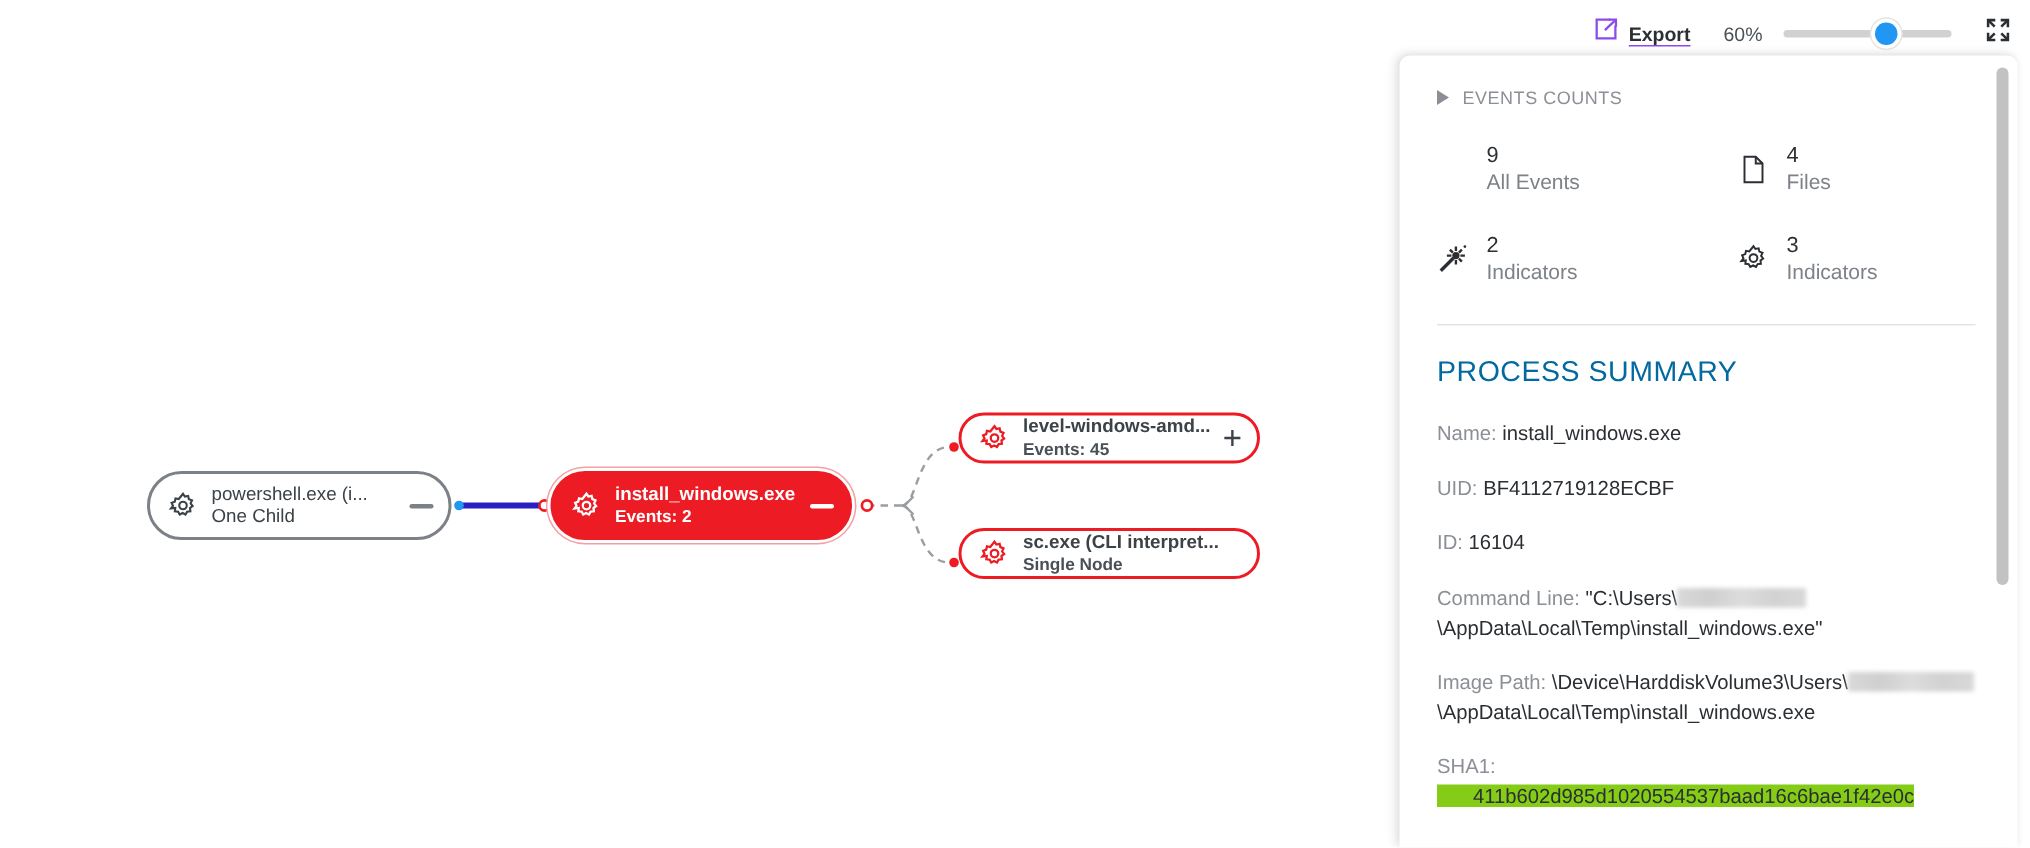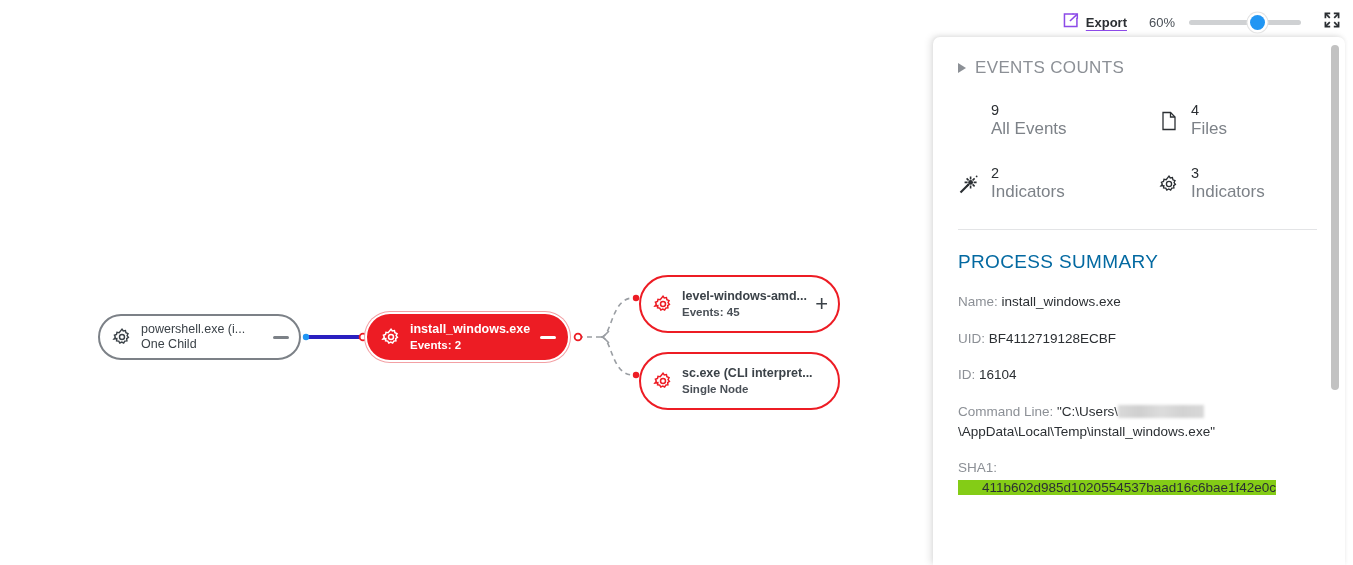--- a/index.html
+++ b/index.html
@@ -42,21 +42,21 @@
     left:367px; top:314px; width:201px; height:46px;
     background:#ED1C24; border:2px solid #ED1C24;
     box-shadow: 0 0 0 2px #fff, 0 0 0 3px #f3a0a4;
   }
   #node-install .node-title { color:#ffffff; }
   #node-install .node-sub   { color:#ffffff; font-weight:bold; }
   #node-install .node-text { flex:1; }
 
   
   .node-child {
-    width:201px; height:58px;
+    width:201px; height:34px;
     background:#ffffff; border:2px solid #ED1C24;
   }
   .node-child .node-title { color:#3b4248; font-weight:bold; font-size:12.5px; }
   .node-child .node-sub   { color:#4a5057; font-weight:bold; font-size:11.5px; }
   .node-child .node-text { flex:1; }
   #node-level { left:639px; top:275px; }
   #node-sc    { left:639px; top:352px; }
 
   
   .collapse-dash {
@@ -74,34 +74,34 @@
     position:absolute; left:933px; top:37px; width:412px; height:528px;
     background:#ffffff;
     border-top-left-radius:7px; border-top-right-radius:7px;
     box-shadow: -3px -1px 7px rgba(0,0,0,0.10), 0 -1px 4px rgba(0,0,0,0.06);
     overflow:hidden;
   }
   #panel-inner { position:absolute; left:0; top:0; width:412px; height:528px; padding:21px 28px 0 25px; }
 
   .section-head {
     display:flex; align-items:center; gap:9px;
-    font-size:17px; color:#8c9096; letter-spacing:0.35px;
+    font-size:12px; color:#8c9096; letter-spacing:0.35px;
     margin-bottom:24px;
   }
   .tri {
     width:0;height:0;border-left:8px solid #8c9096;
     border-top:5.5px solid transparent;border-bottom:5.5px solid transparent;
   }
 
   .counts-grid { display:grid; grid-template-columns:200px 1fr; row-gap:26px; }
   .count-cell { display:flex; align-items:center; gap:11px; }
   .count-ico { width:22px; flex:0 0 22px; display:flex; align-items:center; justify-content:center; }
   .count-txt { display:flex; flex-direction:column; line-height:1.18; }
   .count-num { font-size:14.5px; color:#2b2f33; font-weight:normal; }
-  .count-lab { font-size:17px; color:#7d8288;text-align:center; }
+  .count-lab { font-size:14px; color:#7d8288;text-align:center; }
 
   .divider { height:1px; background:#e3e4e6; margin:27px 0 0 0; }
 
   .sum-head { font-size:19px; color:#0369a1; letter-spacing:0.35px; margin:21px 0 19px 0; }
 
   .kv { font-size:13.5px; color:#2b2f33; margin-bottom:17px; line-height:1.45; word-break:break-word; }
   .kv .k { color:#8c9096; }
   .kv .v { color:#2b2f33; }
   .kv .hl { background:#84cc16;padding-left:24px; }
   .redact {
@@ -292,20 +292,24 @@
       <div class="kv">
         <span class="k">ID:</span>
         <span class="v">16104</span>
       </div>
 
       <div class="kv">
         <span class="k">Command Line:</span>
         <span class="v">"C:\Users\</span><span class="redact"></span><span class="v">\AppData\Local\Temp\install_windows.exe"</span>
       </div>
 
+      <div class="kv">
+        <span class="k">Image Path:</span>
+        <span class="v">\Device\HarddiskVolume3\Users\</span><span class="redact w2"></span><span class="v">\AppData\Local\Temp\install_windows.exe</span>
+      </div>
 
       <div class="kv">
         <span class="k">SHA1:</span>
         <span class="v hl">411b602d985d1020554537baad16c6bae1f42e0c</span>
       </div>
 
 
     </div>
 
     <div id="panel-scrollbar"></div>

